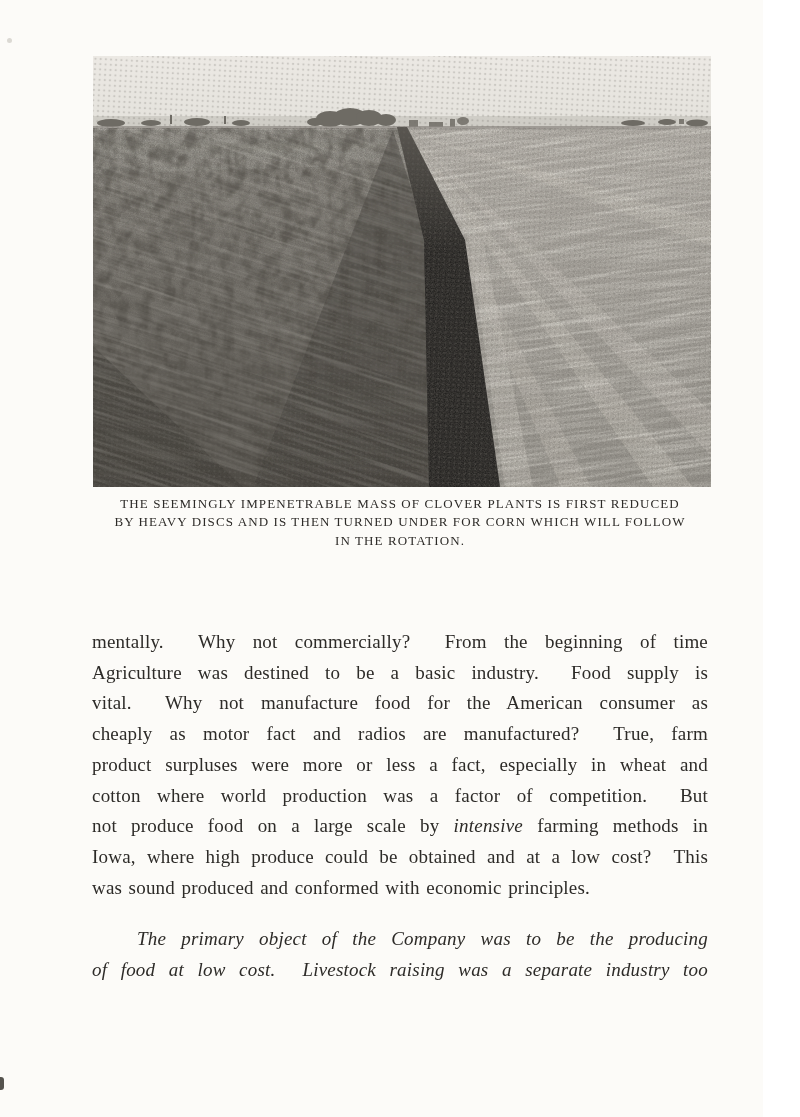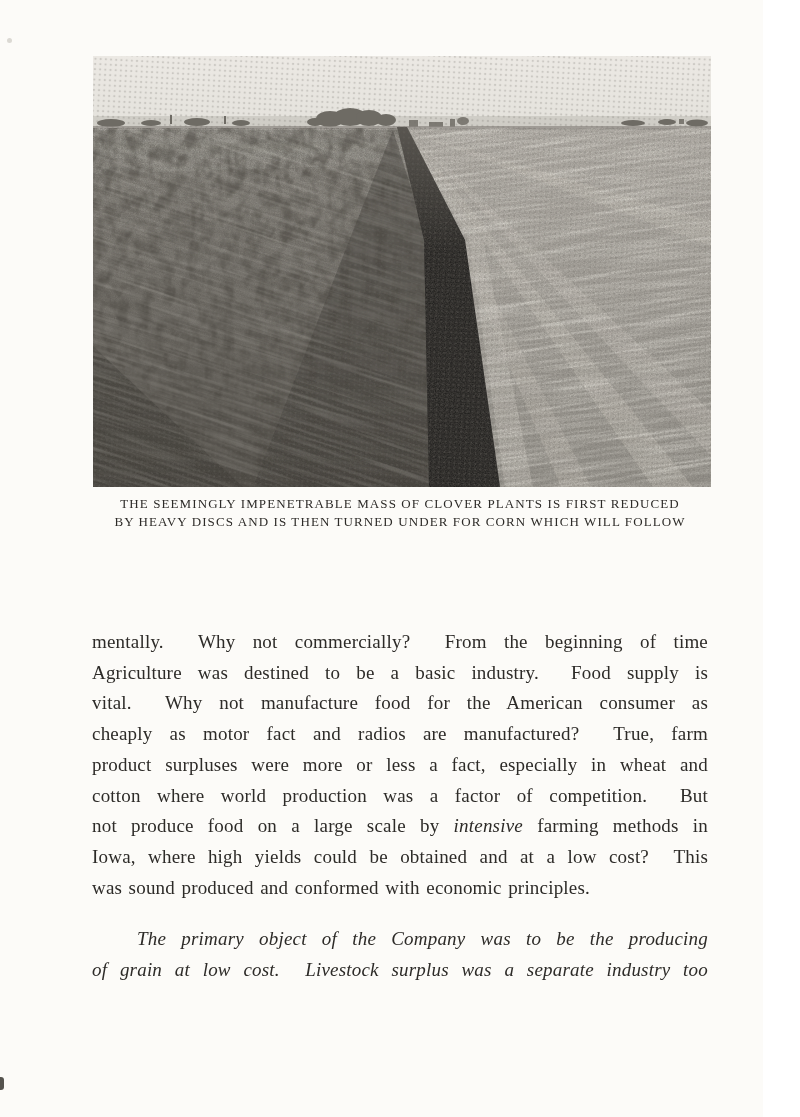--- a/index.html
+++ b/index.html
@@ -181,36 +181,37 @@
         </g>
       </g>
 
       <rect x="0" y="0" width="618" height="431" fill="url(#dots)" opacity="0.25"></rect>
     </svg>
   </figure>
 
   <div class="caption">
       <div class="cap-line">THE SEEMINGLY IMPENETRABLE MASS OF CLOVER PLANTS IS FIRST REDUCED</div>
       <div class="cap-line">BY HEAVY DISCS AND IS THEN TURNED UNDER FOR CORN WHICH WILL FOLLOW</div>
+      <div class="cap-line">IN THE ROTATION.</div>
     </div>
 
   <div class="body-text">
       <div class="para">
         <div class="line"><span>mentally.  Why not commercially?  From the beginning of time</span></div>
         <div class="line"><span>Agriculture was destined to be a basic industry.  Food supply is</span></div>
         <div class="line"><span>vital.  Why not manufacture food for the American consumer as</span></div>
         <div class="line"><span>cheaply as motor fact and radios are manufactured?  True, farm</span></div>
         <div class="line"><span>product surpluses were more or less a fact, especially in wheat and</span></div>
         <div class="line"><span>cotton where world production was a factor of competition.  But</span></div>
         <div class="line"><span>not produce food on a large scale by </span><em>intensive</em><span> farming methods in</span></div>
-        <div class="line"><span>Iowa, where high yields could be obtained and at a low cost?  This</span></div>
+        <div class="line"><span>Iowa, where high produce could be obtained and at a low cost?  This</span></div>
         <div class="line last"><span>was sound produced and conformed with economic principles.</span></div>
       </div>
       <div class="para">
         <div class="line first"><span>The primary object of the Company was to be the producing</span></div>
-        <div class="line"><span>of grain at low cost.  Livestock surplus was a separate industry too</span></div>
+        <div class="line"><span>of food at low cost.  Livestock raising was a separate industry too</span></div>
       </div>
     </div>
 
   <div class="speck-a"></div>
   <div class="speck-b"></div>
 
 </div>
 
 </body></html>

